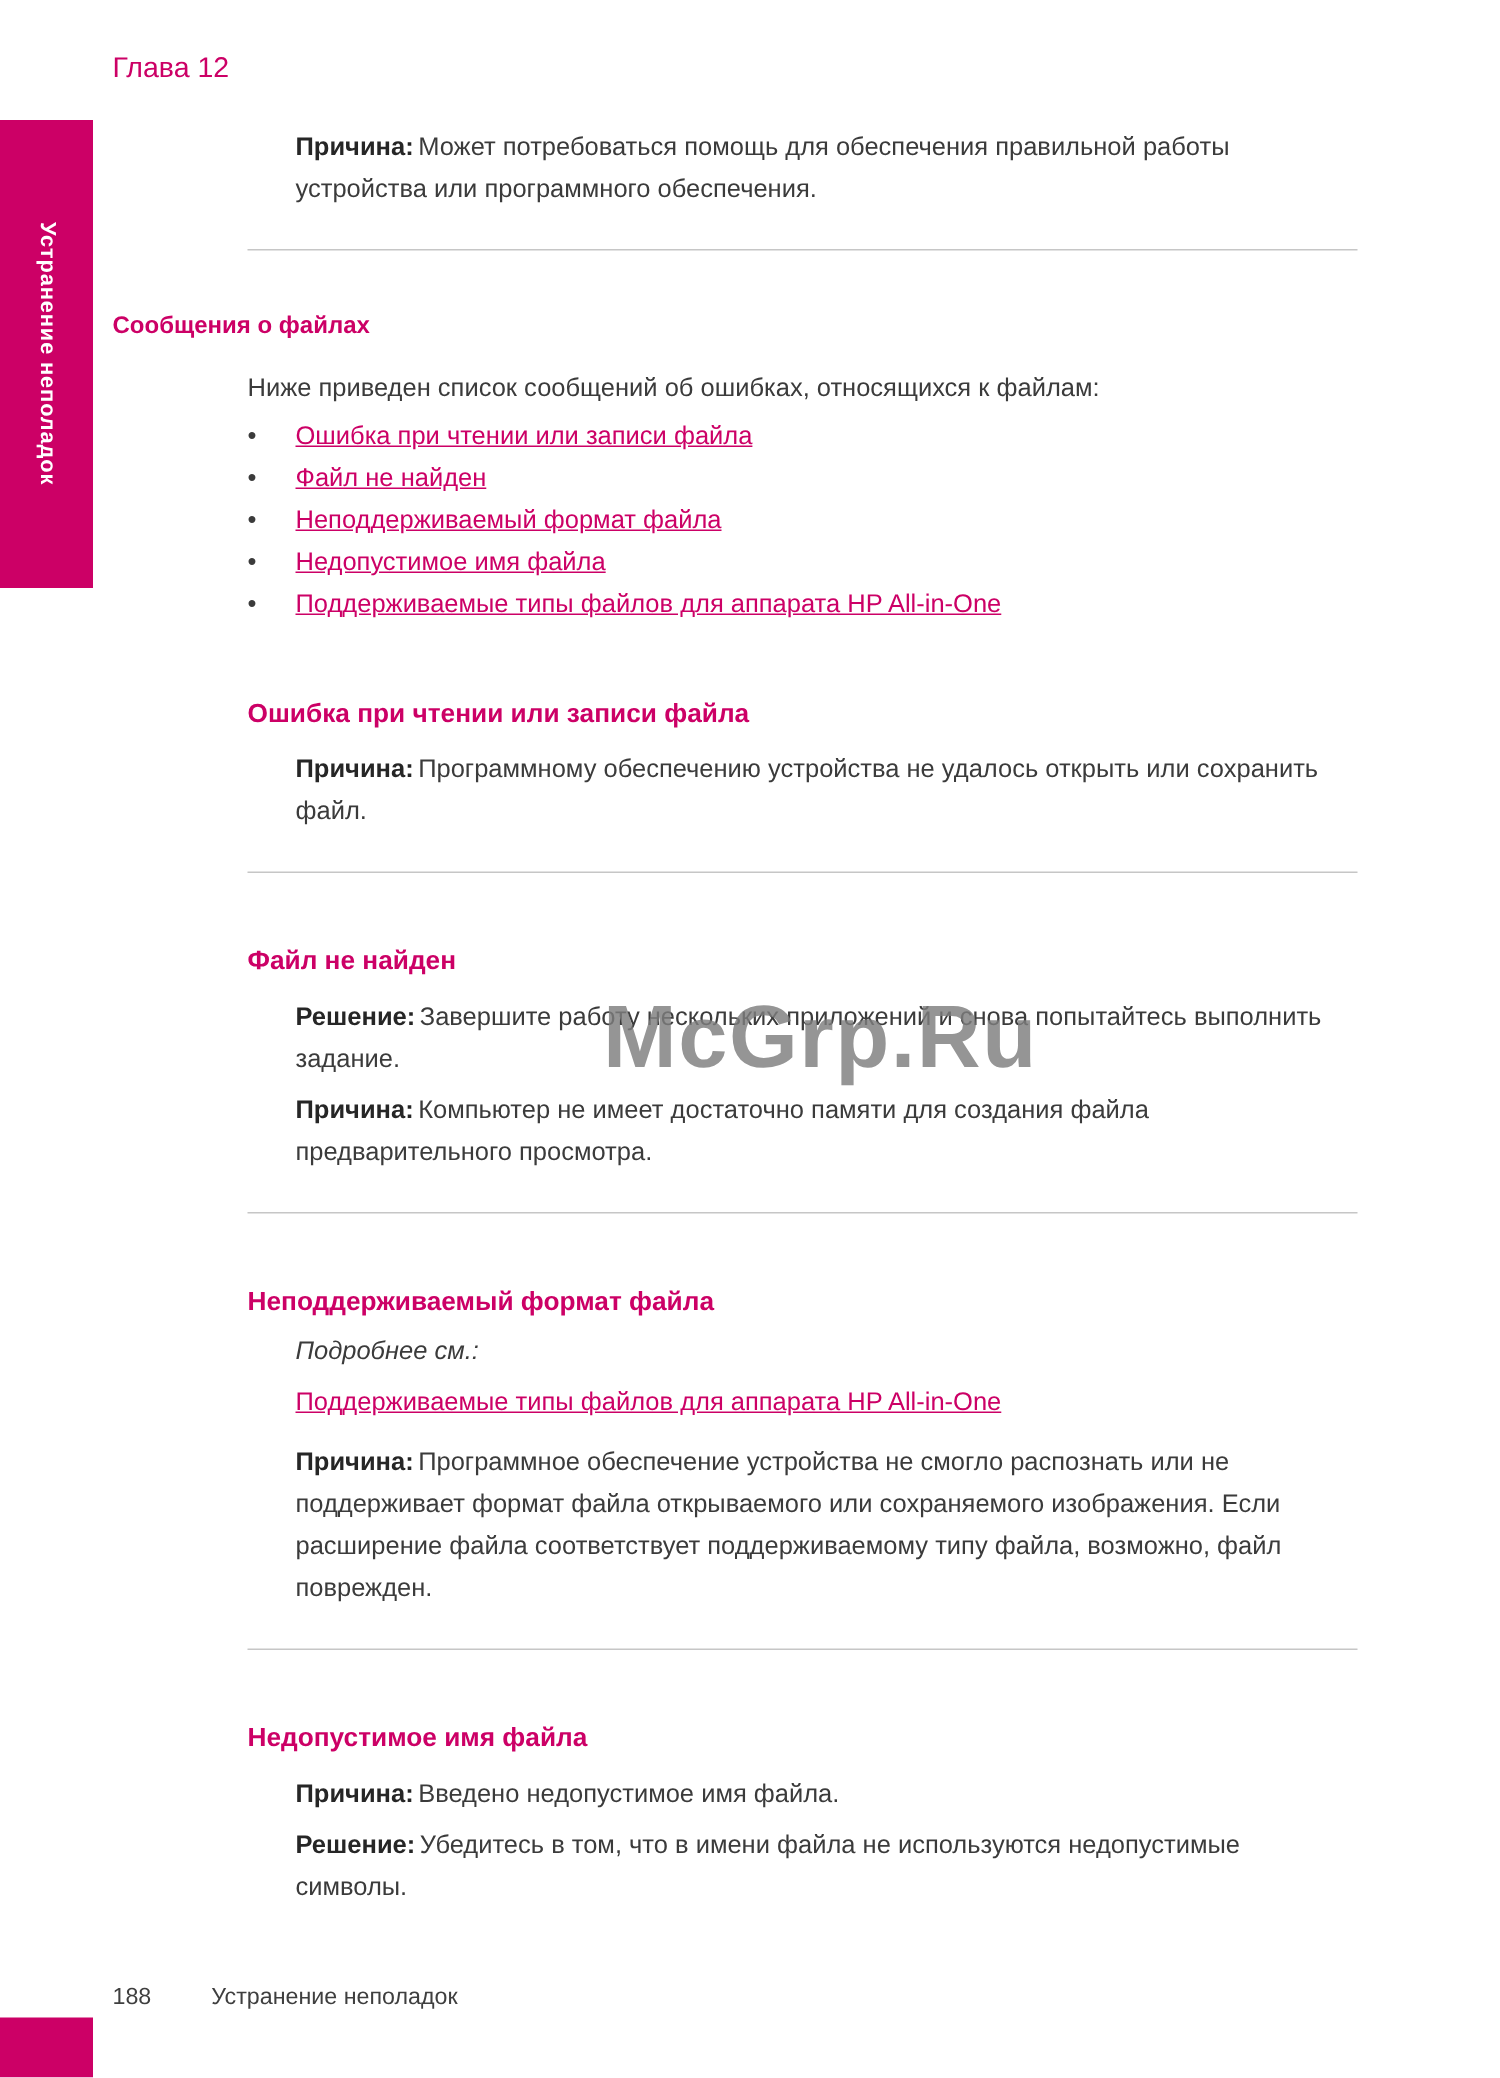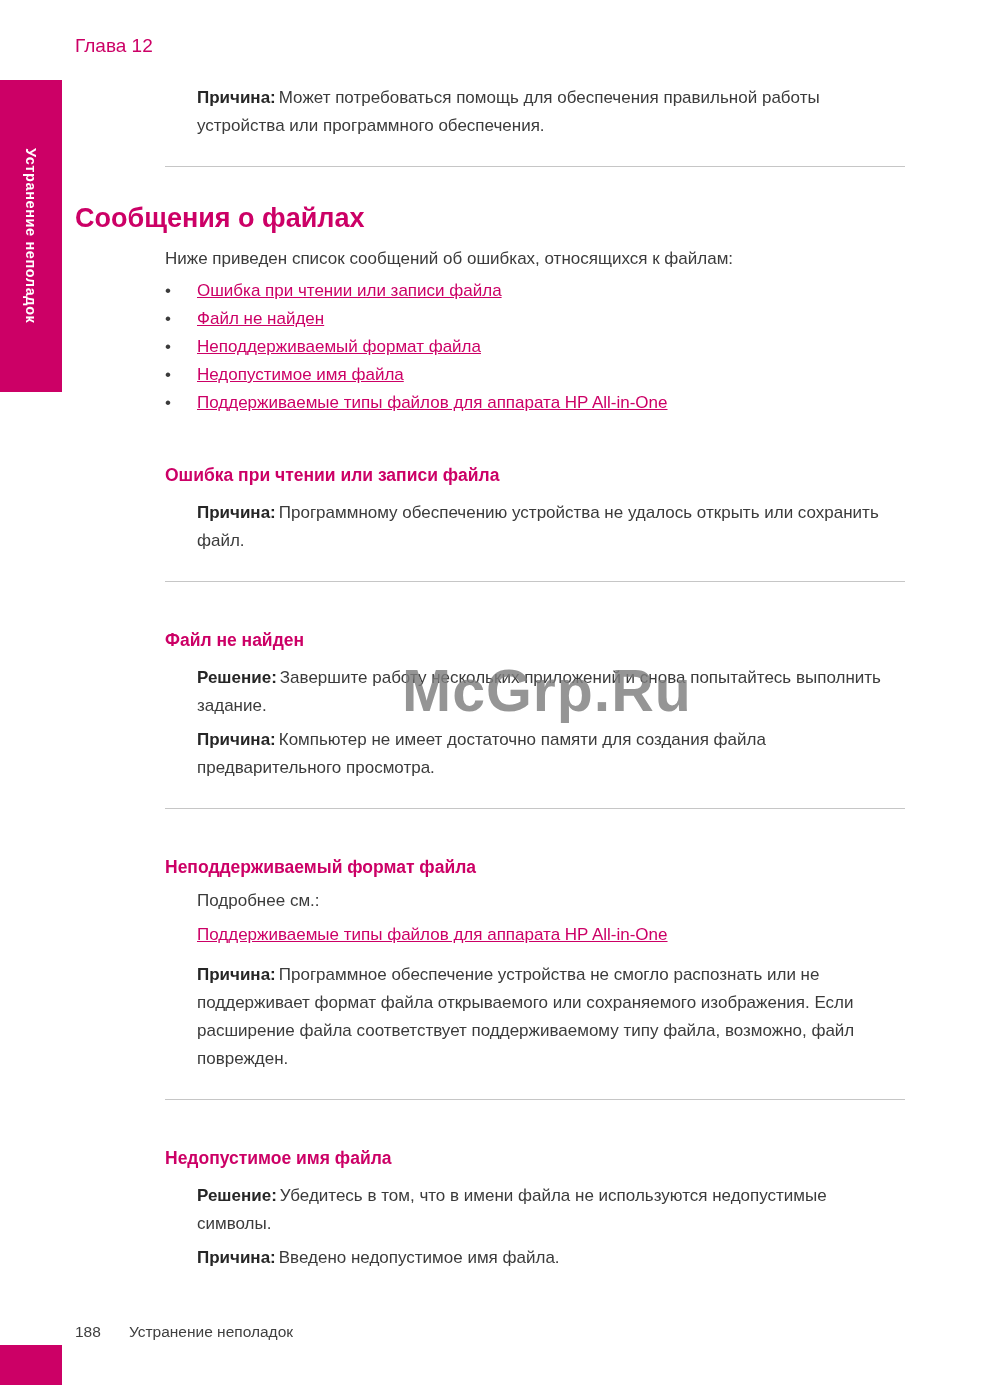--- a/index.html
+++ b/index.html
@@ -33,50 +33,50 @@
 
   .para { margin:0 0 0 122px; width:708px; }
   .para .lbl { font-weight:bold; color:#262626; padding-right:3px; }
 
   hr.divider {
     border:none; border-top:1px solid #c6c6c6;
     margin:26px 0 0 90px; width:740px; height:0;
   }
 
   h1.section-title {
-    color:#cc0066; font-size:27px; line-height:26px;
+    color:#cc0066; font-size:16px; line-height:26px;
     font-weight:bold; margin:38px 0 0 0;
   }
   .intro { margin:14px 0 0 90px; width:740px; }
 
   .link-list { margin:4px 0 0 90px; }
   .link-row { display:flex; line-height:28px; }
   .link-row .bullet { width:32px; color:#3b3b3b; }
   a.doc-link { color:#cc0066; text-decoration:underline; cursor:pointer; }
 
   .subsection { margin-top:46px; }
   h2.sub-title {
     color:#cc0066; font-size:17.5px; line-height:24px;
     font-weight:bold; margin:0 0 0 90px;
   }
   .subsection .para { margin-top:12px; }
   .subsection .para + .para { margin-top:6px; }
-  .see-also { margin:8px 0 0 122px; }
+  .see-also { margin:8px 0 0 122px;font-style:italic; }
   .see-link-line { margin:6px 0 0 122px; }
 
   .watermark {
     position:absolute; top:662px; left:402px;
     font-size:59px; font-weight:bold; letter-spacing:1px;
     color:#7e7e7e; opacity:0.82; line-height:1;
     pointer-events:none;
   }
 
   .footer {
     position:absolute; top:1318px; left:75px;
-    display:flex; gap:28px; font-size:15.5px; color:#3f3f3f;
+    display:flex; gap:40px; font-size:15.5px; color:#3f3f3f;
   }
 </style>
 </head>
 <body>
 
 <div class="chapter">Глава 12</div>
 
 <div class="sidebar-tab">
   <span class="vtext">Устранение неполадок</span>
 </div>
@@ -148,24 +148,24 @@
     <p class="para">
       <span class="lbl">Причина:</span><span>Программное обеспечение устройства не смогло распознать или не поддерживает формат файла открываемого или сохраняемого изображения. Если расширение файла соответствует поддерживаемому типу файла, возможно, файл поврежден.</span>
     </p>
   </div>
 
   <hr class="divider">
 
   <div class="subsection">
     <h2 class="sub-title">Недопустимое имя файла</h2>
     <p class="para">
-      <span class="lbl">Решение:</span><span>Убедитесь в том, что в имени файла не используются недопустимые символы.</span>
+      <span class="lbl">Причина:</span><span>Введено недопустимое имя файла.</span>
     </p>
     <p class="para">
-      <span class="lbl">Причина:</span><span>Введено недопустимое имя файла.</span>
+      <span class="lbl">Решение:</span><span>Убедитесь в том, что в имени файла не используются недопустимые символы.</span>
     </p>
   </div>
 
 </div>
 
 <div class="watermark">McGrp.Ru</div>
 
 <div class="footer">
   <span>188</span>
   <span>Устранение неполадок</span>

